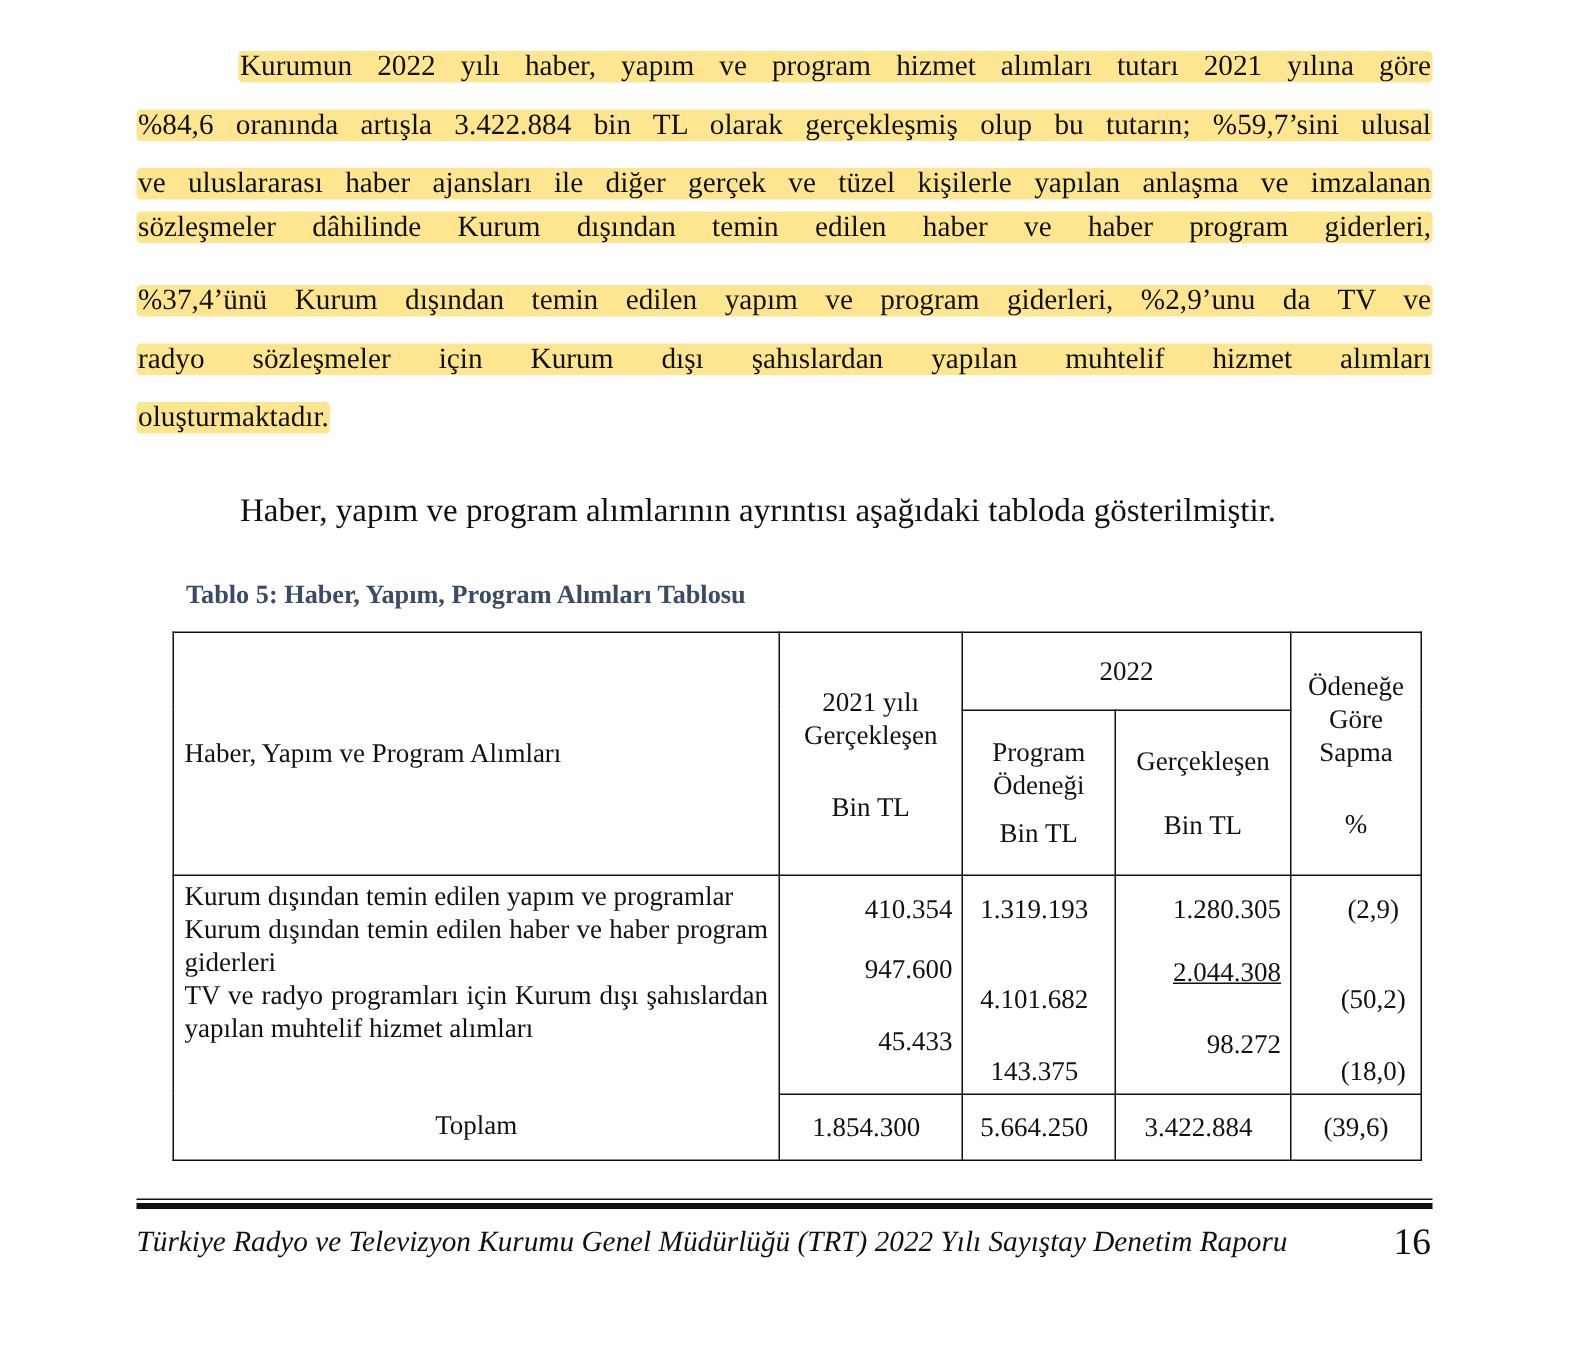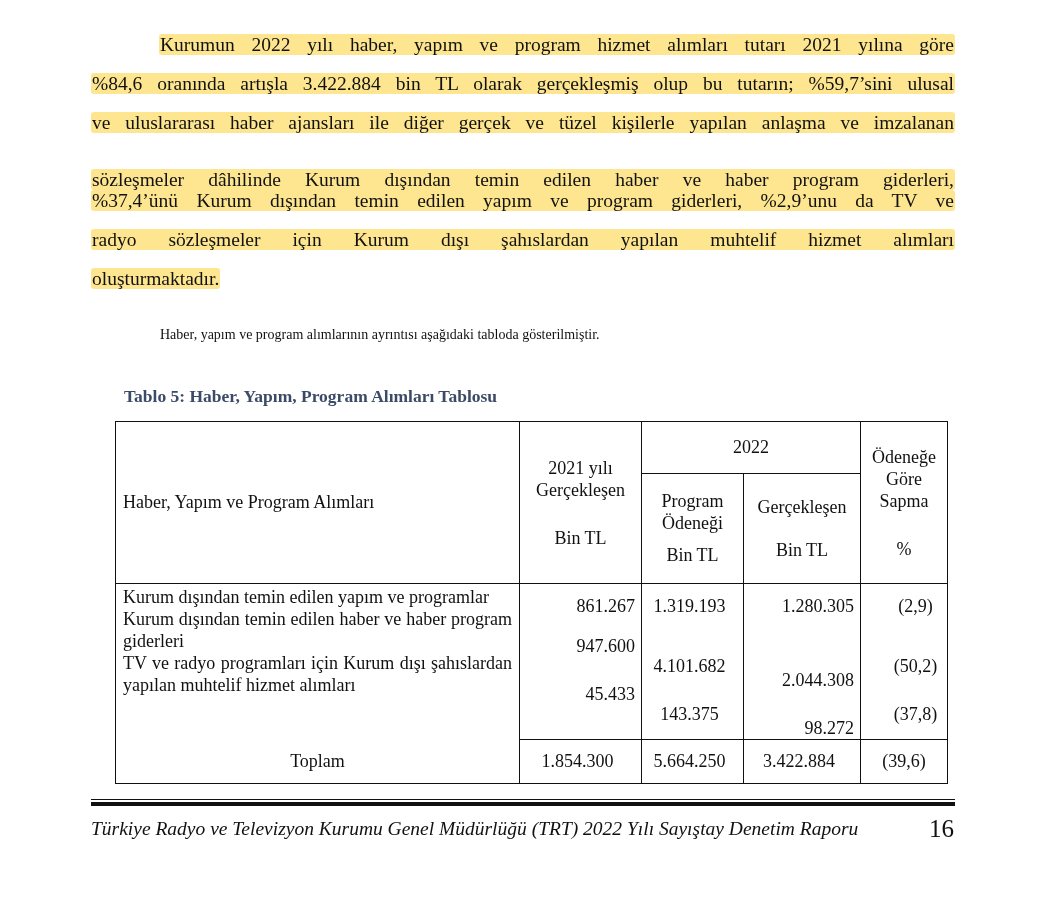--- a/index.html
+++ b/index.html
@@ -4,21 +4,21 @@
 <style>
   html, body { margin: 0; padding: 0; background: #ffffff; }
   body { width: 1056px; height: 903px; position: relative; overflow: hidden;
          font-family: "Liberation Serif", serif; color: #111111; }
   .para { position: absolute; left: 91px; width: 864px; font-size: 19.5px; }
   .para .line { position: absolute; left: 0; width: 864px; height: 26px; line-height: 26px;
                 white-space: nowrap; text-align: justify; text-align-last: justify; }
   .para .line.last { text-align-last: left; }
   .hl { background: #fde68f; border-radius: 3px; padding: 0 1px; box-decoration-break: clone;
         -webkit-box-decoration-break: clone; }
-  .intro { position: absolute; left: 160px; top: 327px; font-size: 14px; white-space: nowrap; }
+  .intro { position: absolute; left: 160px; top: 327px; font-size: 22px; white-space: nowrap; }
   .caption { position: absolute; left: 124px; top: 386px; font-size: 17.5px; font-weight: bold;
              color: #3b4a66; white-space: nowrap; }
   table.t { position: absolute; left: 115px; top: 421px; border-collapse: collapse;
             font-size: 18px; }
   table.t td { border: 1.5px solid #111; padding: 0; vertical-align: middle; }
   .c0 { width: 389px; }
   .c1 { width: 121px; }
   .c2 { width: 101px; }
   .c3 { width: 116px; }
   .c4 { width: 86px; }
@@ -44,21 +44,21 @@
   .footer-text { position: absolute; left: 91px; top: 815px; width: 800px; font-size: 19.5px; line-height: 27px; font-style: italic; }
   .page-num { position: absolute; left: 929px; top: 815px; font-size: 25px; line-height: 27px; }
 </style>
 </head>
 <body>
 
 <div class="para" style="top:32px;">
   <div class="line" style="top:0; padding-left:68px; width:796px;"><span class="hl">Kurumun 2022 yılı haber, yapım ve program hizmet alımları tutarı 2021 yılına göre</span></div>
   <div class="line" style="top:39px;"><span class="hl">%84,6 oranında artışla 3.422.884 bin TL olarak gerçekleşmiş olup bu tutarın; %59,7’sini ulusal</span></div>
   <div class="line" style="top:78px;"><span class="hl">ve uluslararası haber ajansları ile diğer gerçek ve tüzel kişilerle yapılan anlaşma ve imzalanan</span></div>
-  <div class="line" style="top:135px;"><span class="hl">sözleşmeler dâhilinde Kurum dışından temin edilen haber ve haber program giderleri,</span></div>
+  <div class="line" style="top:107px;"><span class="hl">sözleşmeler dâhilinde Kurum dışından temin edilen haber ve haber program giderleri,</span></div>
   <div class="line" style="top:156px;"><span class="hl">%37,4’ünü  Kurum dışından temin edilen yapım ve program giderleri, %2,9’unu da TV ve</span></div>
   <div class="line" style="top:195px;"><span class="hl">radyo sözleşmeler için Kurum dışı şahıslardan yapılan muhtelif hizmet alımları</span></div>
   <div class="line last" style="top:234px;"><span class="hl">oluşturmaktadır.</span></div>
 </div>
 
 <div class="intro">Haber, yapım ve program alımlarının ayrıntısı aşağıdaki tabloda gösterilmiştir.</div>
 
 <div class="caption">Tablo 5: Haber, Yapım, Program Alımları Tablosu</div>
 
 <table class="t">
@@ -85,38 +85,38 @@
       <span class="unit" style="margin-top:21px;">Bin TL</span>
     </td>
   </tr>
   <tr>
     <td class="c0 lab-cell noborder-bottom" style="height:141px;vertical-align:top;">
       <span class="item">Kurum dışından temin edilen yapım ve programlar</span>
       <span class="item">Kurum dışından temin edilen haber ve haber program giderleri</span>
       <span class="item">TV ve radyo programları için Kurum dışı şahıslardan yapılan muhtelif hizmet alımları</span>
     </td>
     <td class="num" style="padding-top:11px;">
-      <span class="v">861.267</span>
+      <span class="v">410.354</span>
       <span class="v" style="margin-top:18px;">947.600</span>
       <span class="v" style="margin-top:26px;">45.433</span>
     </td>
     <td class="num" style="padding-top:11px;text-align:center;">
       <span class="v">1.319.193</span>
       <span class="v" style="margin-top:38px;">4.101.682</span>
       <span class="v" style="margin-top:26px;">143.375</span>
     </td>
     <td class="num" style="padding-top:11px;">
       <span class="v">1.280.305</span>
-      <span class="v" style="margin-top:52px;">2.044.308</span>
+      <span class="v" style="margin-top:20px;text-decoration:underline;">2.044.308</span>
       <span class="v" style="margin-top:26px;">98.272</span>
     </td>
     <td class="dev" style="padding-top:11px;padding-left:23px;">
       <span class="v">(2,9)</span>
       <span class="v" style="margin-top:38px;">(50,2)</span>
-      <span class="v" style="margin-top:26px;">(37,8)</span>
+      <span class="v" style="margin-top:26px;">(18,0)</span>
     </td>
   </tr>
   <tr>
     <td class="c0 total-lab noborder-top">Toplam</td>
     <td class="total-num">1.854.300</td>
     <td class="total-num">5.664.250</td>
     <td class="total-num">3.422.884</td>
     <td class="total-dev">(39,6)</td>
   </tr>
 </tbody>

